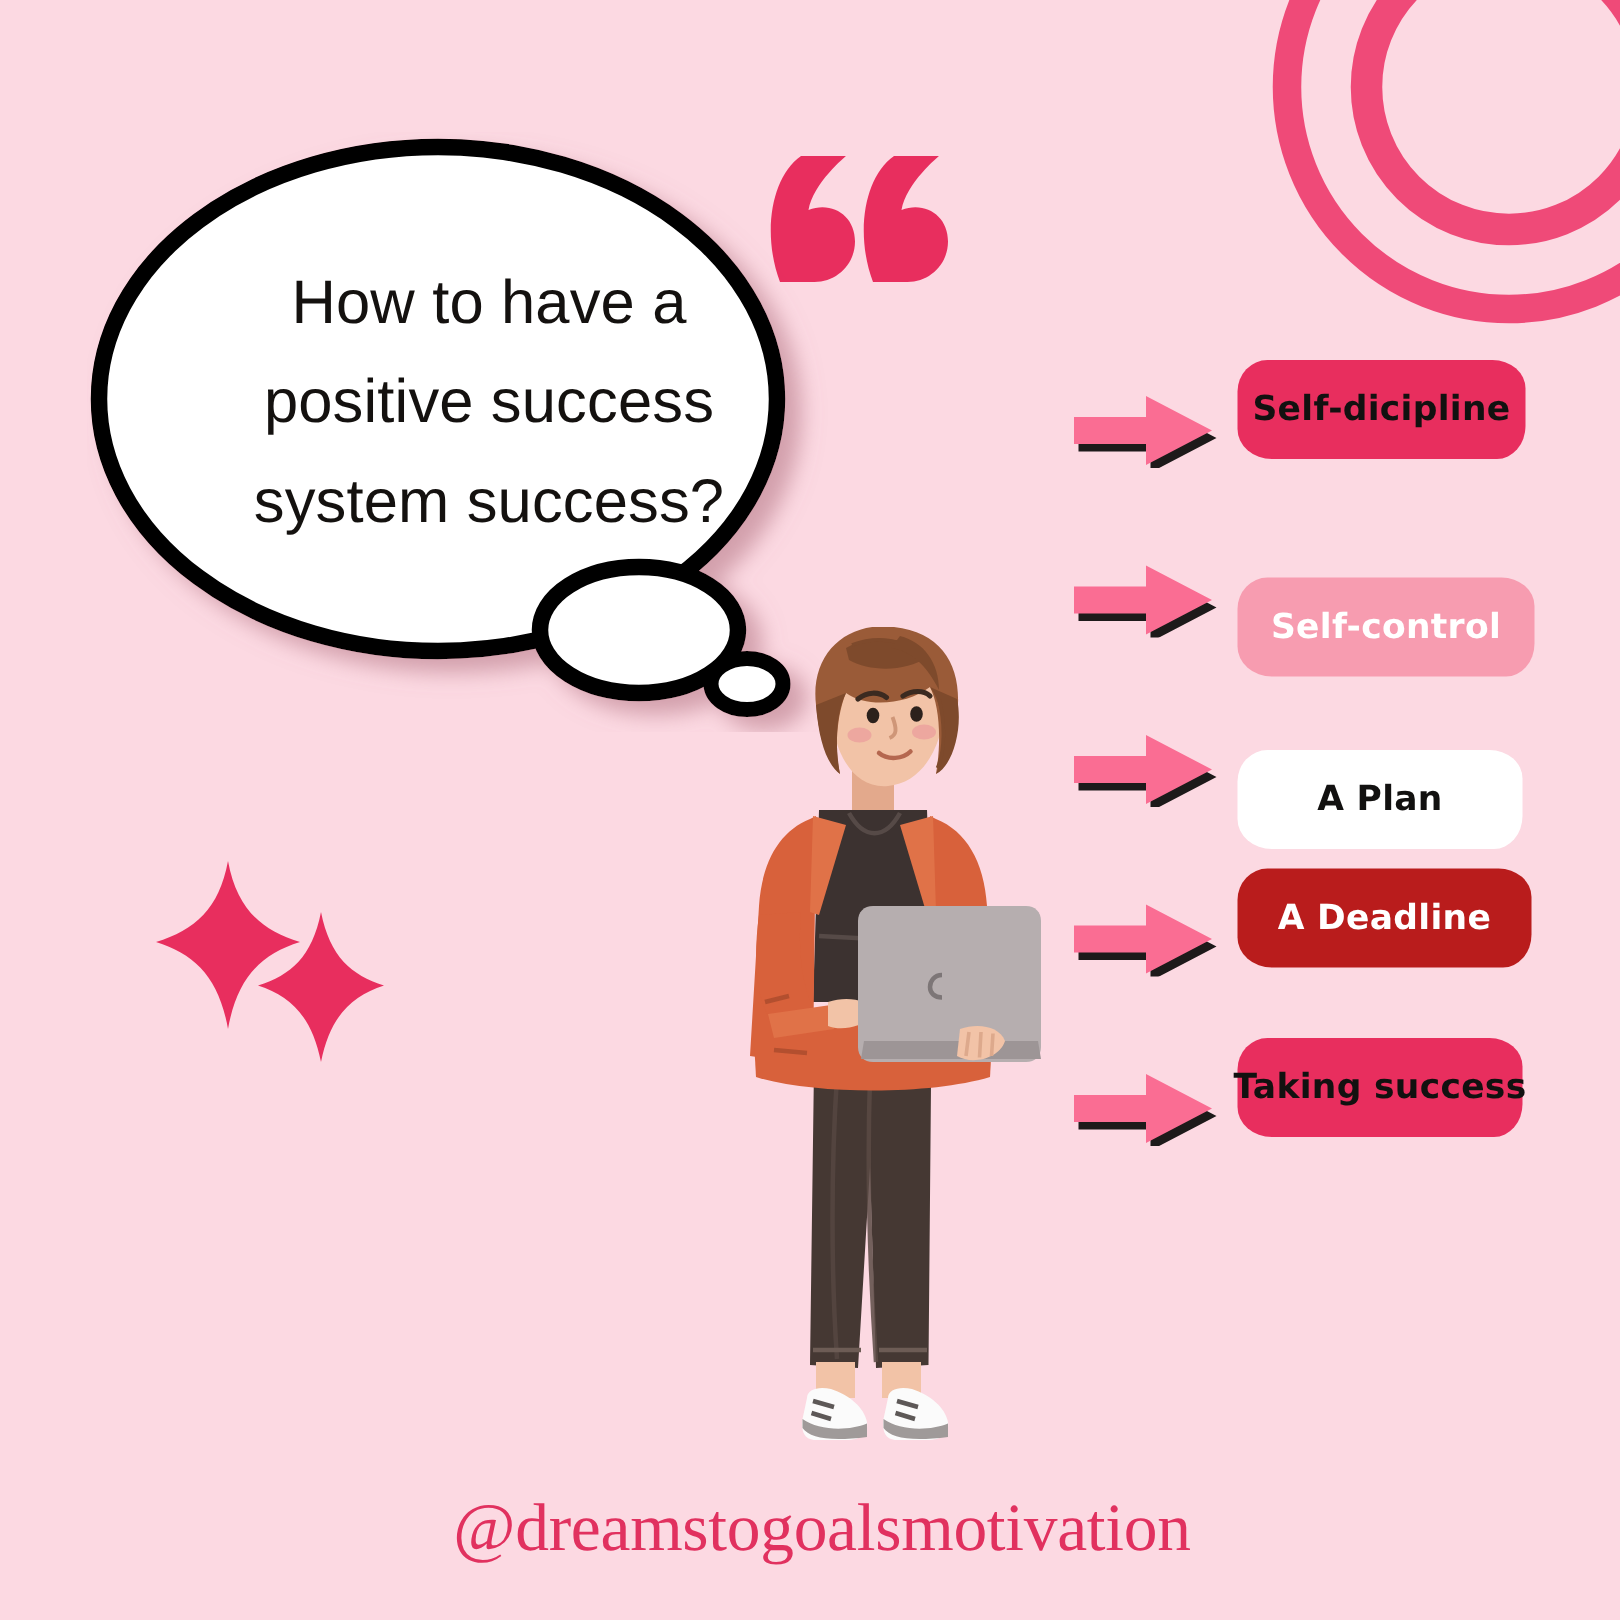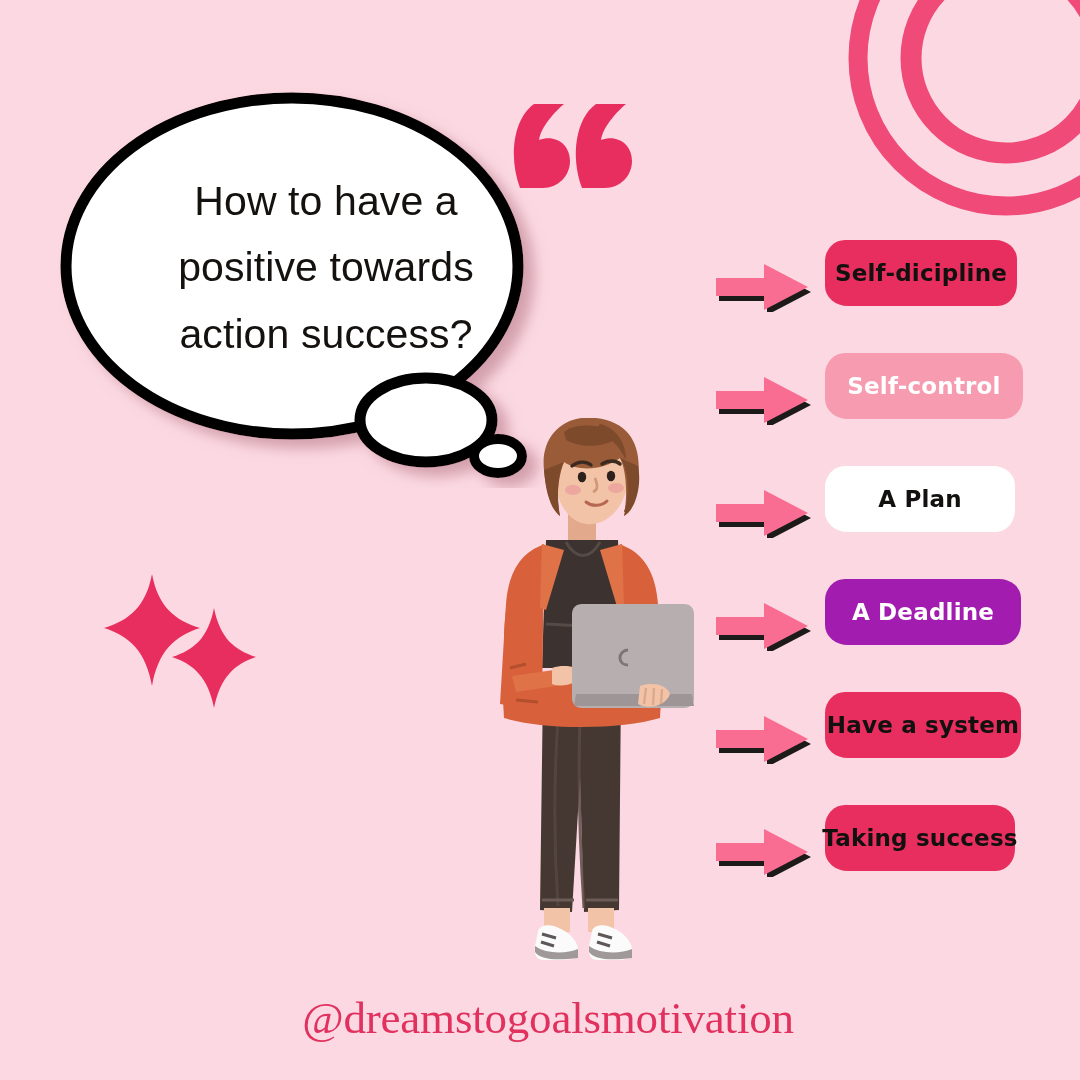--- a/index.html
+++ b/index.html
@@ -163,22 +163,22 @@
         </filter>
       </defs>
       <g filter="url(#bshadow)">
         <ellipse cx="234" cy="178" rx="226" ry="168" fill="#ffffff" stroke="#000000" stroke-width="11"></ellipse>
         <ellipse cx="368" cy="332" rx="66" ry="42" fill="#ffffff" stroke="#000000" stroke-width="11"></ellipse>
         <ellipse cx="440" cy="368" rx="24" ry="17" fill="#ffffff" stroke="#000000" stroke-width="10"></ellipse>
       </g>
     </svg>
     <div class="bubble-text">
       <div>How to have a</div>
-      <div>positive towards</div>
-      <div>action success?</div>
+      <div>positive success</div>
+      <div>system success?</div>
     </div>
   </div>
 
   <div class="illustration">
     <svg width="250" height="570" viewBox="0 0 250 570">
 
       <path d="M63 268 L 141 268 L 139 492 L 104 494 L 100 360 L 92 494 L 60 492 Z" fill="#453833"></path>
       <path d="M100 300 C 98 360 100 430 104 490" stroke="#5a4a44" stroke-width="3" fill="none" opacity="0.85"></path>
       <path d="M78 300 C 74 360 74 430 78 488" stroke="#5a4a44" stroke-width="3" fill="none" opacity="0.7"></path>
       <path d="M62 482 L 94 482" stroke="#6d5c55" stroke-width="3" fill="none"></path>
@@ -256,42 +256,35 @@
             <path d="M4 18 L 52 18 L 52 4 L 96 27 L 52 50 L 52 36 L 4 36 Z" fill="#1d1a1a" transform="translate(3,5)"></path>
             <path d="M4 18 L 52 18 L 52 4 L 96 27 L 52 50 L 52 36 L 4 36 Z" fill="#fa6d93"></path>
           </svg></div>
         <div class="tip-pill" style="background: rgb(232, 46, 94); color: rgb(18, 17, 16); width: 192px;">Self-dicipline</div>
       </div>
       <div class="tip-row">
         <div class="tip-arrow"><svg width="100" height="52" viewBox="0 0 100 52">
             <path d="M4 18 L 52 18 L 52 4 L 96 27 L 52 50 L 52 36 L 4 36 Z" fill="#1d1a1a" transform="translate(3,5)"></path>
             <path d="M4 18 L 52 18 L 52 4 L 96 27 L 52 50 L 52 36 L 4 36 Z" fill="#fa6d93"></path>
           </svg></div>
-        <div class="tip-pill" style="background: rgb(247, 156, 176); color: rgb(255, 255, 255); width: 198px;">Self-control</div>
-      </div>
-      <div class="tip-row">
-        <div class="tip-arrow"><svg width="100" height="52" viewBox="0 0 100 52">
-            <path d="M4 18 L 52 18 L 52 4 L 96 27 L 52 50 L 52 36 L 4 36 Z" fill="#1d1a1a" transform="translate(3,5)"></path>
-            <path d="M4 18 L 52 18 L 52 4 L 96 27 L 52 50 L 52 36 L 4 36 Z" fill="#fa6d93"></path>
-          </svg></div>
-        <div class="tip-pill" style="background: rgb(255, 255, 255); color: rgb(18, 17, 16); width: 190px;">A Plan</div>
-      </div>
-      <div class="tip-row">
-        <div class="tip-arrow"><svg width="100" height="52" viewBox="0 0 100 52">
-            <path d="M4 18 L 52 18 L 52 4 L 96 27 L 52 50 L 52 36 L 4 36 Z" fill="#1d1a1a" transform="translate(3,5)"></path>
-            <path d="M4 18 L 52 18 L 52 4 L 96 27 L 52 50 L 52 36 L 4 36 Z" fill="#fa6d93"></path>
-          </svg></div>
-        <div class="tip-pill" style="background: #a21caf; color: rgb(255, 255, 255); width: 196px;">A Deadline</div>
-      </div>
-      <div class="tip-row">
-        <div class="tip-arrow"><svg width="100" height="52" viewBox="0 0 100 52">
-            <path d="M4 18 L 52 18 L 52 4 L 96 27 L 52 50 L 52 36 L 4 36 Z" fill="#1d1a1a" transform="translate(3,5)"></path>
-            <path d="M4 18 L 52 18 L 52 4 L 96 27 L 52 50 L 52 36 L 4 36 Z" fill="#fa6d93"></path>
-          </svg></div>
-        <div class="tip-pill" style="background: rgb(232, 46, 94); color: rgb(18, 17, 16); width: 196px;">Have a system</div>
+        <div class="tip-pill" style="background: rgb(247, 156, 176); color: rgb(255, 255, 255); width: 198px; margin-top: 32px;">Self-control</div>
+      </div>
+      <div class="tip-row">
+        <div class="tip-arrow"><svg width="100" height="52" viewBox="0 0 100 52">
+            <path d="M4 18 L 52 18 L 52 4 L 96 27 L 52 50 L 52 36 L 4 36 Z" fill="#1d1a1a" transform="translate(3,5)"></path>
+            <path d="M4 18 L 52 18 L 52 4 L 96 27 L 52 50 L 52 36 L 4 36 Z" fill="#fa6d93"></path>
+          </svg></div>
+        <div class="tip-pill" style="background: rgb(255, 255, 255); color: rgb(18, 17, 16); width: 190px; margin-top: 34px;">A Plan</div>
+      </div>
+      <div class="tip-row">
+        <div class="tip-arrow"><svg width="100" height="52" viewBox="0 0 100 52">
+            <path d="M4 18 L 52 18 L 52 4 L 96 27 L 52 50 L 52 36 L 4 36 Z" fill="#1d1a1a" transform="translate(3,5)"></path>
+            <path d="M4 18 L 52 18 L 52 4 L 96 27 L 52 50 L 52 36 L 4 36 Z" fill="#fa6d93"></path>
+          </svg></div>
+        <div class="tip-pill" style="background: #b91c1c; color: rgb(255, 255, 255); width: 196px;">A Deadline</div>
       </div>
       <div class="tip-row">
         <div class="tip-arrow"><svg width="100" height="52" viewBox="0 0 100 52">
             <path d="M4 18 L 52 18 L 52 4 L 96 27 L 52 50 L 52 36 L 4 36 Z" fill="#1d1a1a" transform="translate(3,5)"></path>
             <path d="M4 18 L 52 18 L 52 4 L 96 27 L 52 50 L 52 36 L 4 36 Z" fill="#fa6d93"></path>
           </svg></div>
         <div class="tip-pill" style="background: rgb(232, 46, 94); color: rgb(18, 17, 16); width: 190px;">Taking success</div>
       </div>
     </div>
 

